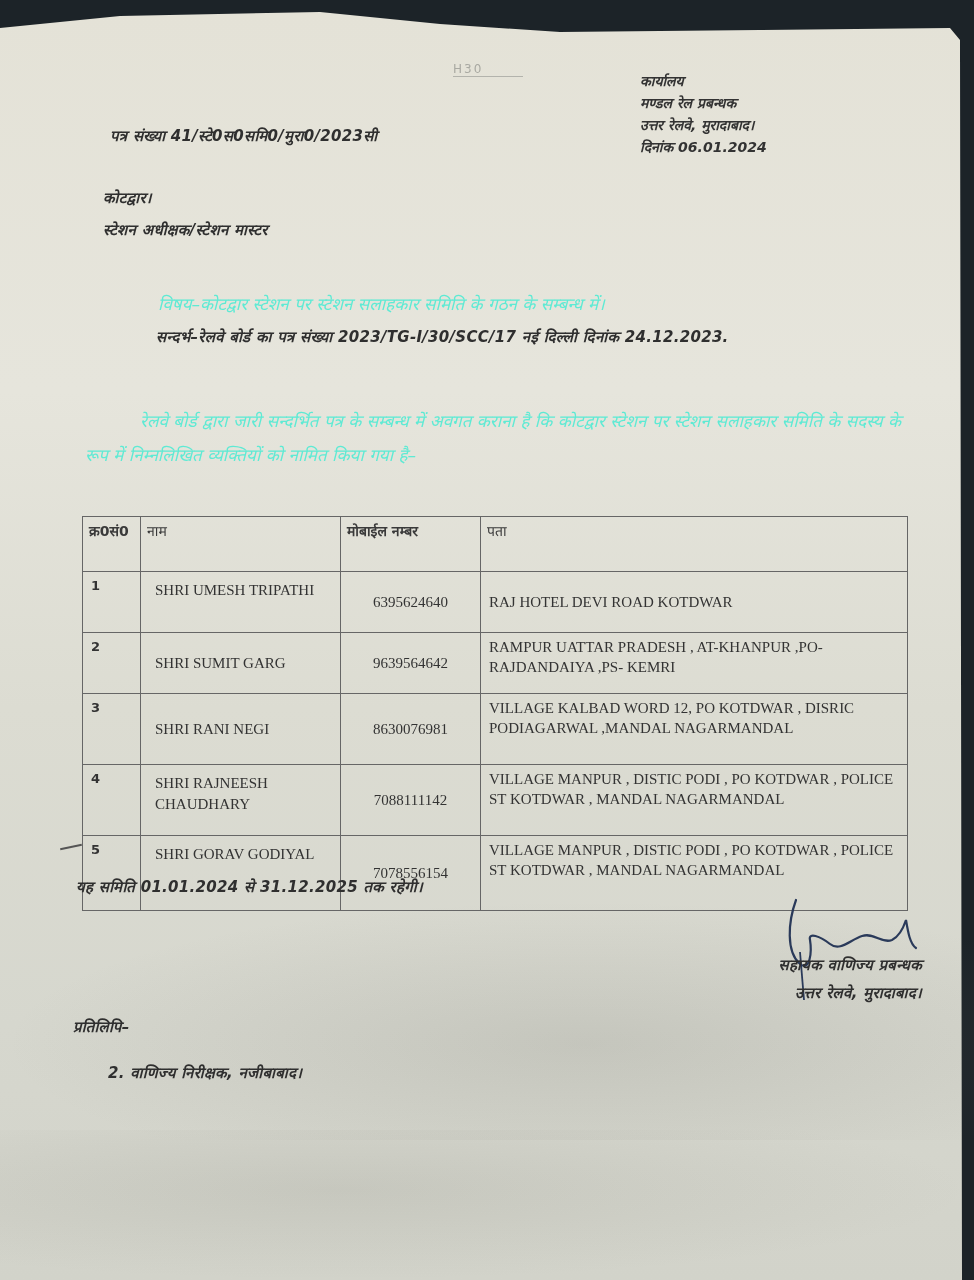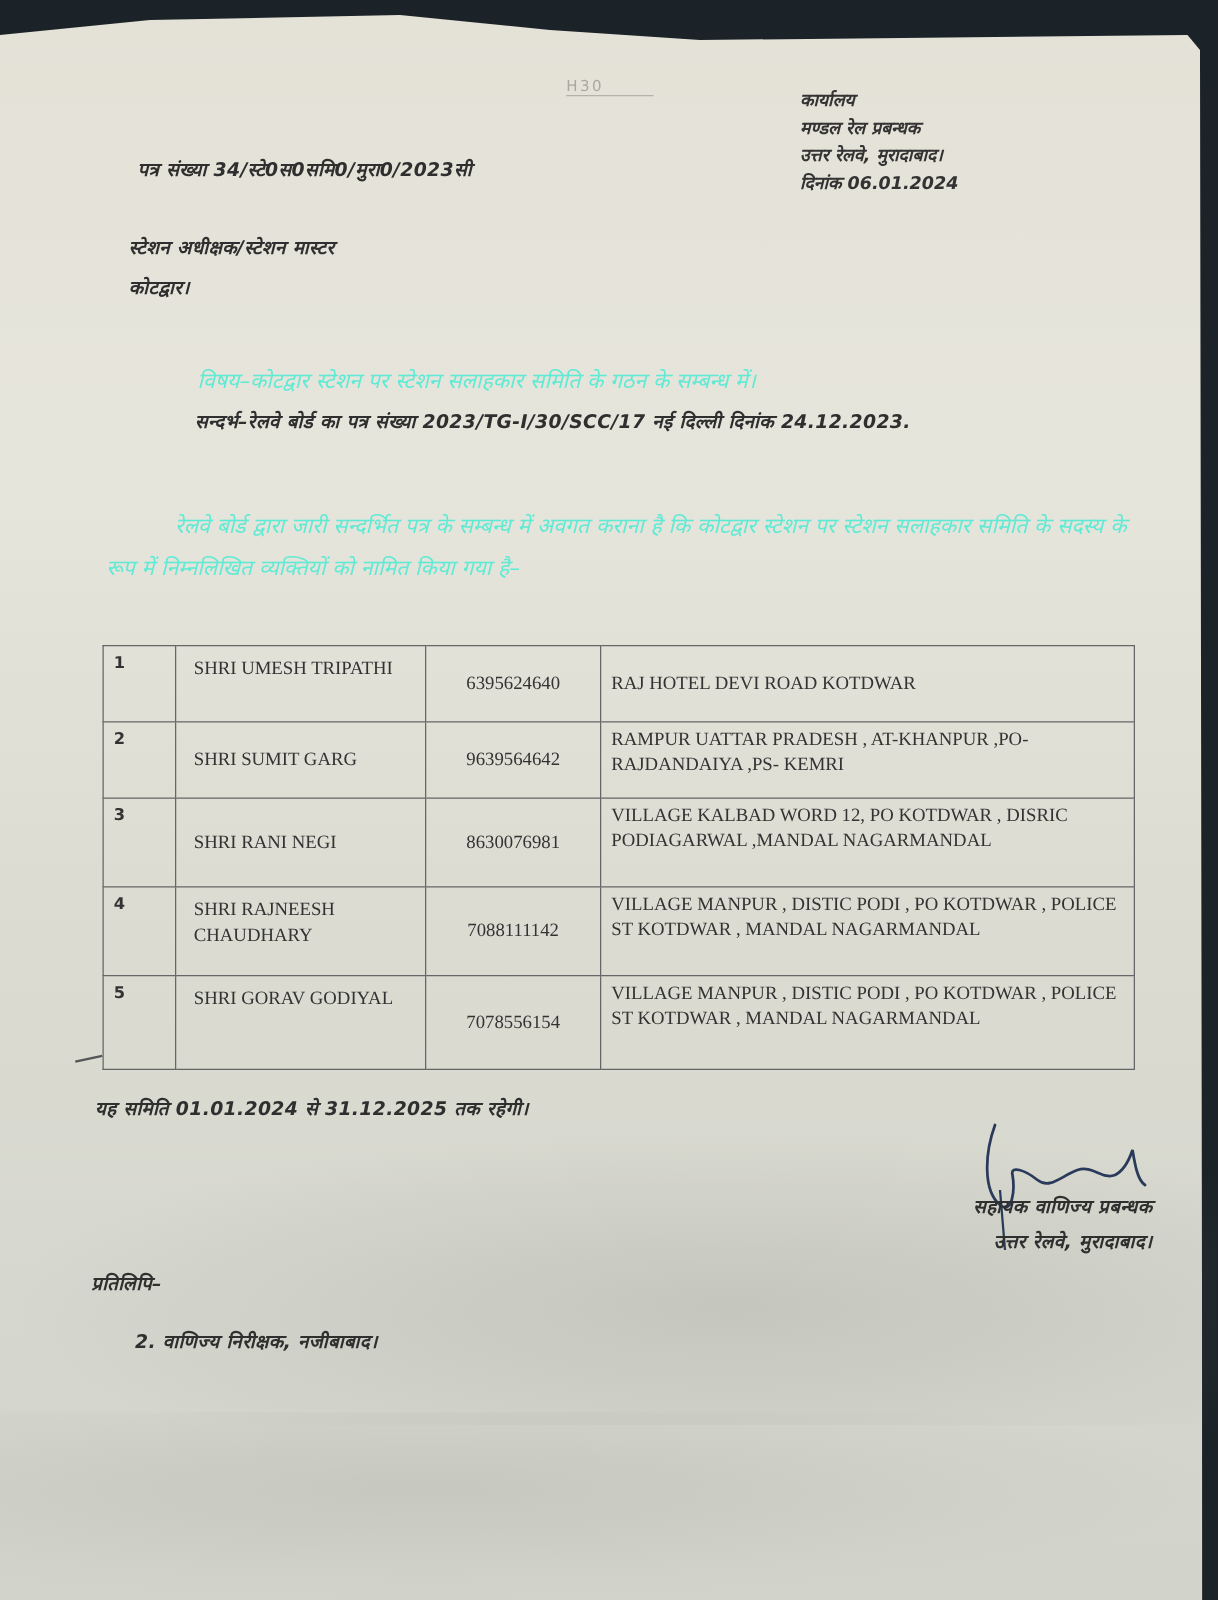--- a/index.html
+++ b/index.html
@@ -68,42 +68,48 @@
 <div class="abs office">
   <div>कार्यालय</div>
   <div>मण्डल रेल प्रबन्धक</div>
   <div>उत्तर रेलवे, मुरादाबाद।</div>
   <div>
     <span>दिनांक</span>
     <span>06.01.2024</span>
   </div>
 </div>
 
-<div class="abs hi letter-no">पत्र संख्या 34/स्टे0स0समि0/मुरा0/2023सी</div>
+<div class="abs hi letter-no">पत्र संख्या 41/स्टे0स0समि0/मुरा0/2023सी</div>
 
 <div class="abs hi addr">
+  <div>कोटद्वार।</div>
   <div>स्टेशन अधीक्षक/स्टेशन मास्टर</div>
-  <div>कोटद्वार।</div>
 </div>
 
 <div class="abs hi-n subject">विषय–कोटद्वार स्टेशन पर स्टेशन सलाहकार समिति के गठन के सम्बन्ध में।</div>
 <div class="abs hi reference">सन्दर्भ–रेलवे बोर्ड का पत्र संख्या 2023/TG-I/30/SCC/17 नई दिल्ली दिनांक 24.12.2023.</div>
 
 <div class="abs hi-n body-para">
   <span class="indent"></span><span>रेलवे बोर्ड द्वारा जारी सन्दर्भित पत्र के सम्बन्ध में अवगत कराना है कि कोटद्वार स्टेशन पर स्टेशन सलाहकार समिति के सदस्य के रूप में निम्नलिखित व्यक्तियों को नामित किया गया है–</span>
 </div>
 
 <table class="members">
   <colgroup>
       <col class="c-sn">
       <col class="c-name">
       <col class="c-mob">
       <col>
     </colgroup>
   <tbody>
+      <tr>
+    <th>क्र0सं0</th>
+    <th class="light">नाम</th>
+    <th>मोबाईल नम्बर</th>
+    <th class="light">पता</th>
+  </tr>
   <tr class="r1">
     <td class="sn">1</td>
     <td class="nm">Shri Umesh Tripathi</td>
     <td class="mob">6395624640</td>
     <td class="ad" style="vertical-align:middle">RAJ HOTEL DEVI ROAD KOTDWAR</td>
   </tr>
   <tr class="r2">
     <td class="sn">2</td>
     <td class="nm" style="vertical-align:middle;padding-top:0 !important">Shri Sumit Garg</td>
     <td class="mob">9639564642</td>

